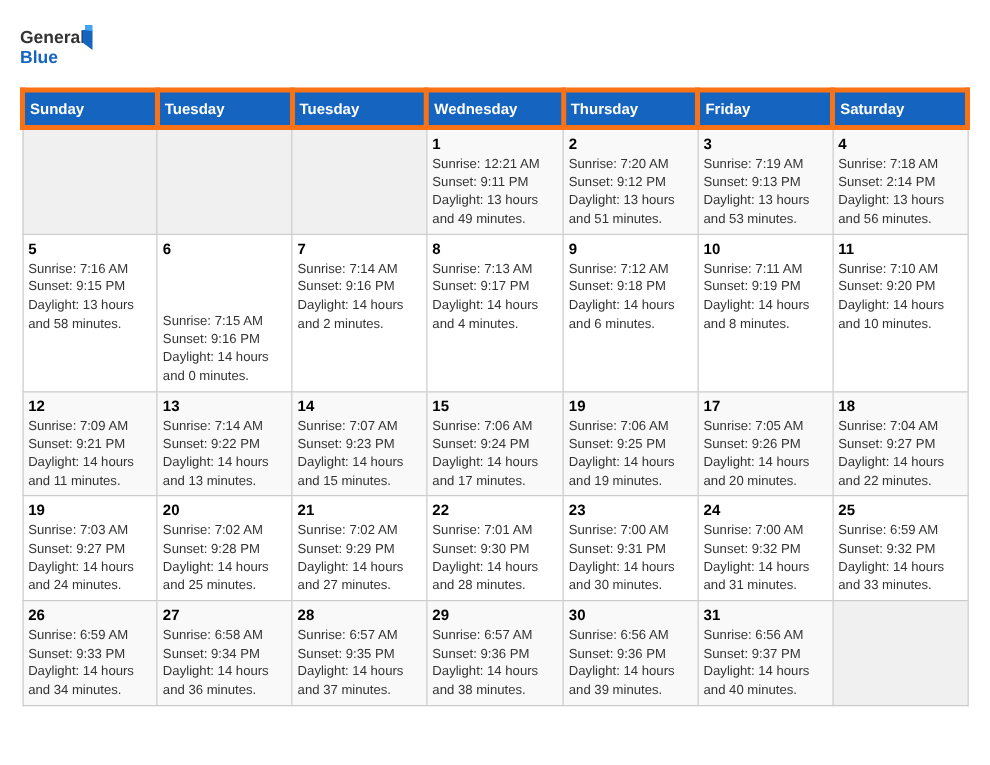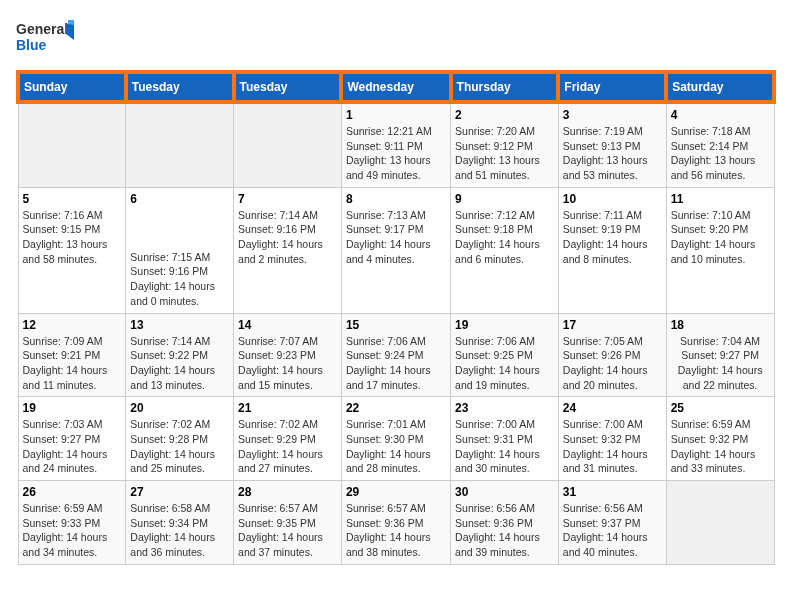--- a/index.html
+++ b/index.html
@@ -225,21 +225,21 @@
         </td>
         <td>
           <span class="day-num">17</span>
           <div class="day-info" style="white-space: pre-line;">Sunrise: 7:05 AM
 Sunset: 9:26 PM
 Daylight: 14 hours
 and 20 minutes.</div>
         </td>
         <td>
           <span class="day-num">18</span>
-          <div class="day-info" style="white-space: pre-line; text-align: center;">Sunrise: 7:04 AM
+          <div class="day-info" style="white-space: pre-line;">Sunrise: 7:04 AM
 Sunset: 9:27 PM
 Daylight: 14 hours
 and 22 minutes.</div>
         </td>
       </tr>
       <tr>
         <td>
           <span class="day-num">19</span>
           <div class="day-info" style="white-space: pre-line;">Sunrise: 7:03 AM
 Sunset: 9:27 PM

